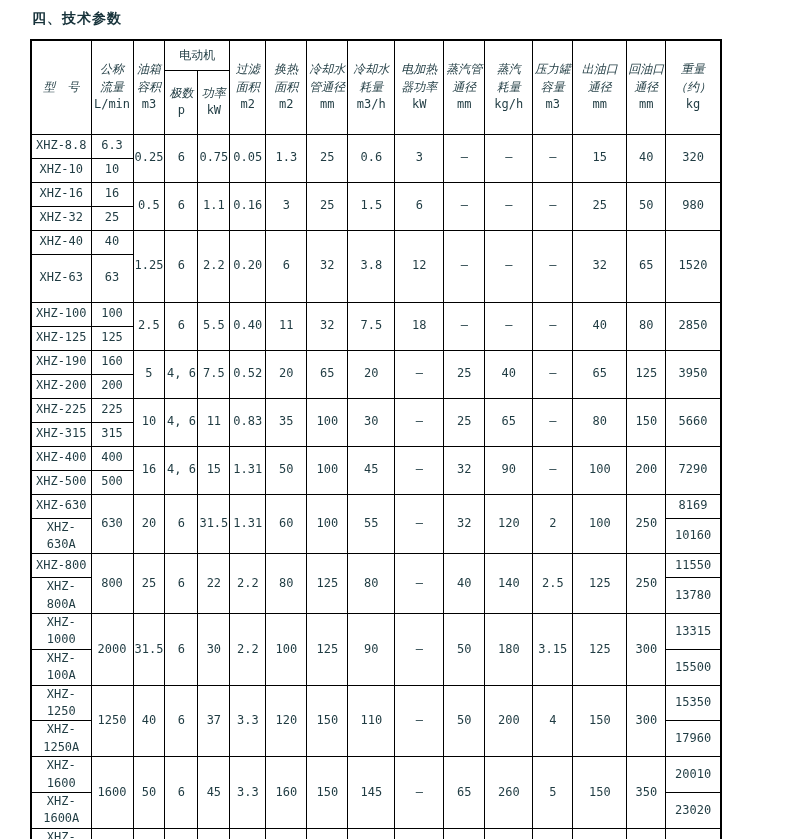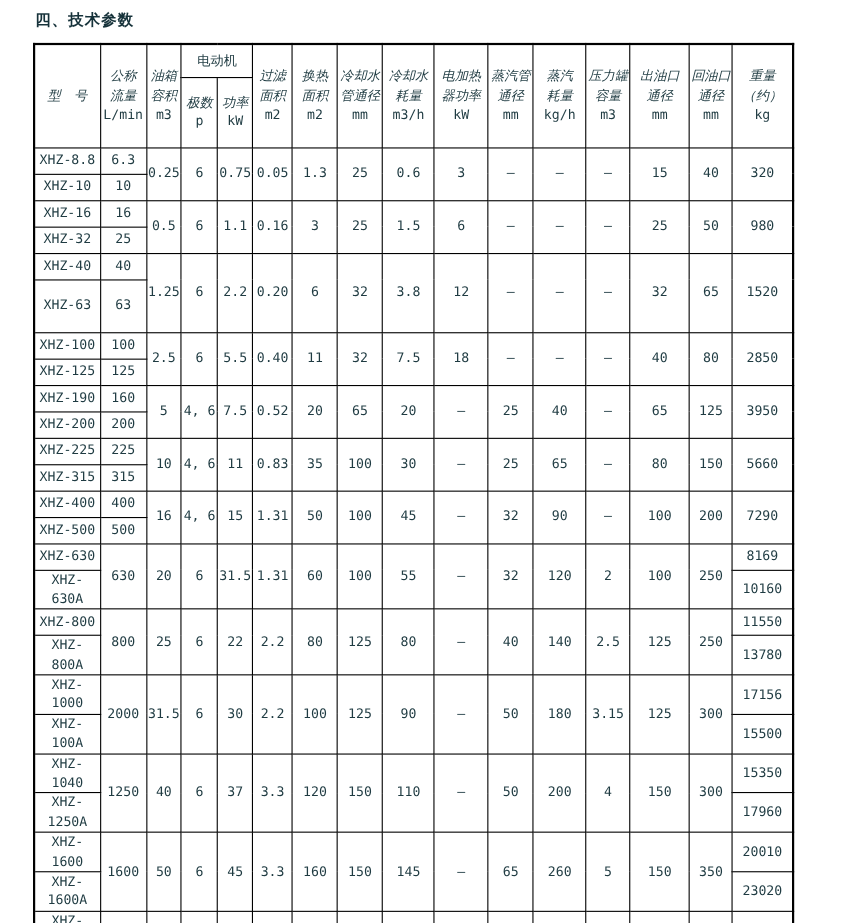--- a/index.html
+++ b/index.html
@@ -362,28 +362,28 @@
           <td rowspan="2">2.2</td>
           <td rowspan="2">100</td>
           <td rowspan="2">125</td>
           <td rowspan="2">90</td>
           <td rowspan="2">—</td>
           <td rowspan="2">50</td>
           <td rowspan="2">180</td>
           <td rowspan="2">3.15</td>
           <td rowspan="2">125</td>
           <td rowspan="2">300</td>
-          <td>17156</td>
+          <td>13315</td>
         </tr>
         <tr>
           <td>XHZ-100A</td>
           <td>15500</td>
         </tr>
         <tr>
-          <td>XHZ-1040</td>
+          <td>XHZ-1250</td>
           <td rowspan="2">1250</td>
           <td rowspan="2">40</td>
           <td rowspan="2">6</td>
           <td rowspan="2">37</td>
           <td rowspan="2">3.3</td>
           <td rowspan="2">120</td>
           <td rowspan="2">150</td>
           <td rowspan="2">110</td>
           <td rowspan="2">—</td>
           <td rowspan="2">50</td>

